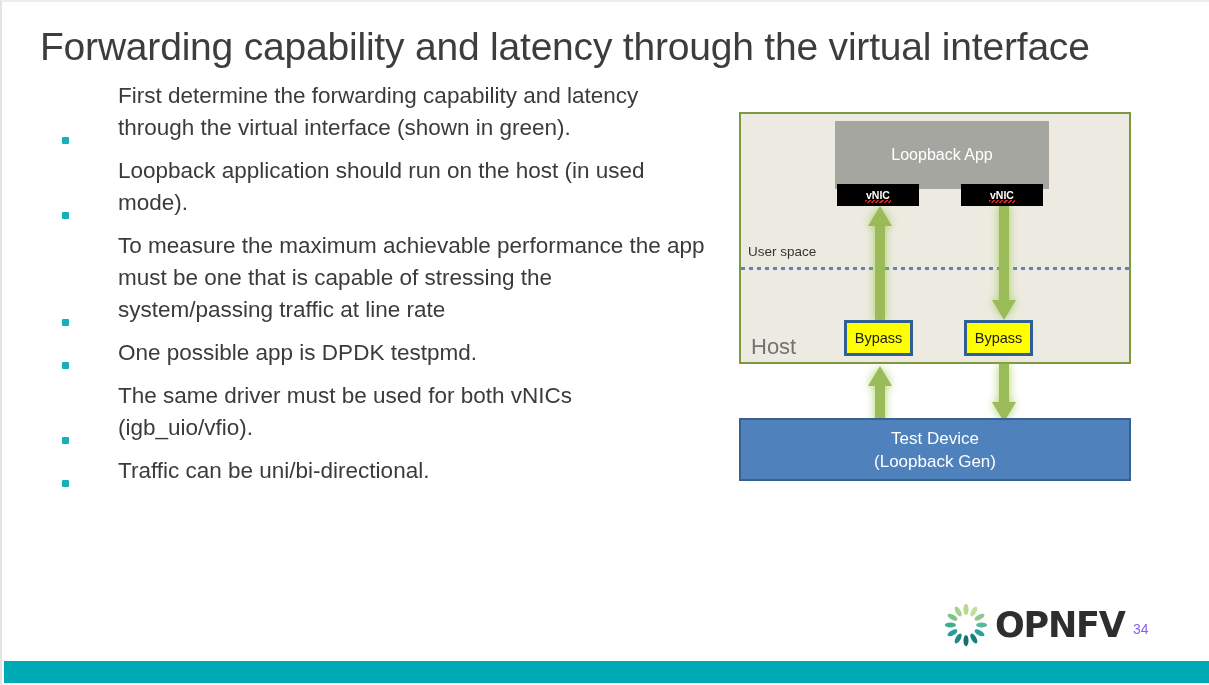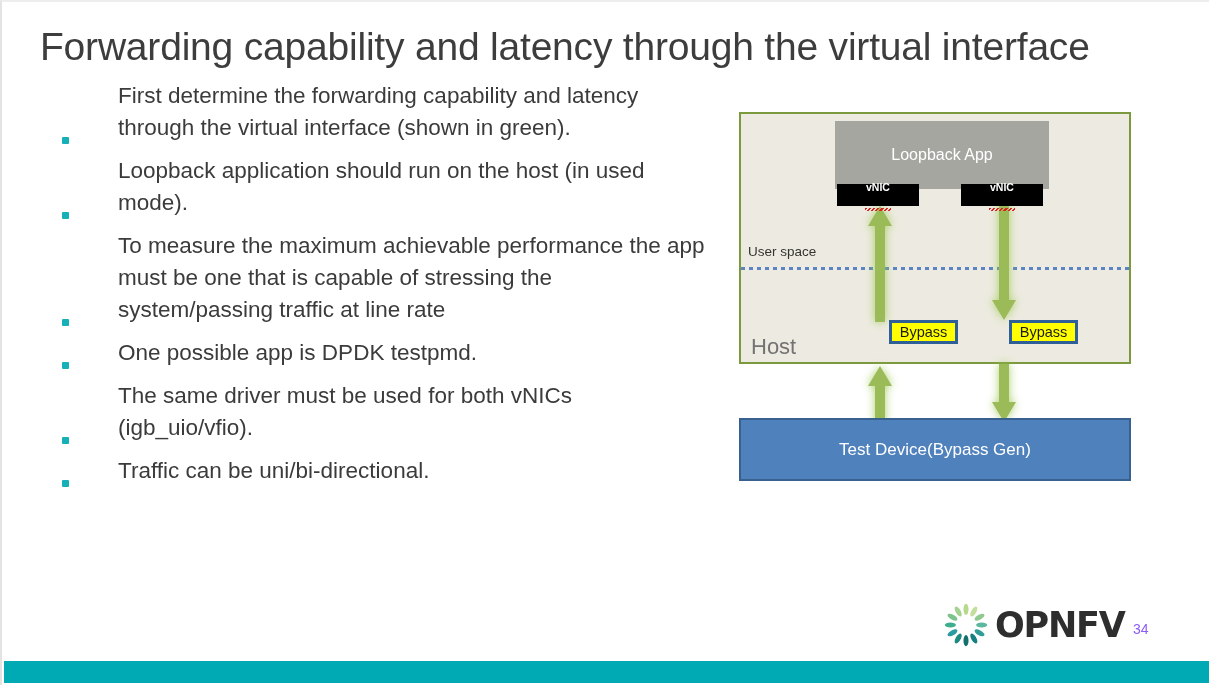--- a/index.html
+++ b/index.html
@@ -128,62 +128,61 @@
     z-index: 6;
     display: flex;
     align-items: center;
     justify-content: center;
   }
   .vnic .vnic-text {
     color: #ffffff;
     font-size: 10.5px;
     font-weight: bold;
     position: relative;
-    padding-bottom: 16px;
+    padding-bottom: 0;
   }
   .vnic .vnic-text::after {
     content: "";
     position: absolute;
     left: -1px;
     right: -1px;
     bottom: -2px;
     height: 3px;
     background-image: repeating-linear-gradient(135deg, #e02020 0 1.5px, rgba(0,0,0,0) 1.5px 3px);
   }
   #vnic-left { left: 98px; }
   #vnic-right { left: 222px; }
   .bypass {
     position: absolute;
     top: 208px;
     width: 69px;
-    height: 24px;
+    height: 36px;
     background: #ffff00;
     border: 3px solid #2f5f97;
     box-sizing: border-box;
     display: flex;
     align-items: center;
     justify-content: center;
     font-size: 14.5px;
     color: #1b1b1b;
     z-index: 6;
-    margin-left: 45px;
   }
   #bypass-left { left: 105px; }
   #bypass-right { left: 225px; }
   #test-device {
     position: absolute;
     left: 0;
     top: 306px;
     width: 392px;
     height: 63px;
     background: #4f81bd;
     border: 2px solid #39618f;
     box-sizing: border-box;
     display: flex;
-    flex-direction: row;
+    flex-direction: column;
     align-items: center;
     justify-content: center;
     color: #ffffff;
     font-size: 17px;
     line-height: 23px;
     z-index: 4;
   }
   
   .arrow {
     position: absolute;
@@ -301,21 +300,21 @@
 
     <div class="bypass" id="bypass-left">
       <span>Bypass</span>
     </div>
     <div class="bypass" id="bypass-right">
       <span>Bypass</span>
     </div>
 
     <div id="test-device">
       <span>Test Device</span>
-      <span>(Bypass Gen)</span>
+      <span>(Loopback Gen)</span>
     </div>
 
   </div>
 
   <div id="logo-area">
     <svg id="logo-mark" viewBox="0 0 100 100">
       <g>
         <ellipse cx="50" cy="16" rx="5.5" ry="12" fill="#b6d98c"></ellipse>
         <ellipse cx="50" cy="16" rx="5.5" ry="12" fill="#c3de9d" transform="rotate(30 50 50)"></ellipse>
         <ellipse cx="50" cy="16" rx="5.5" ry="12" fill="#8fc98e" transform="rotate(60 50 50)"></ellipse>

